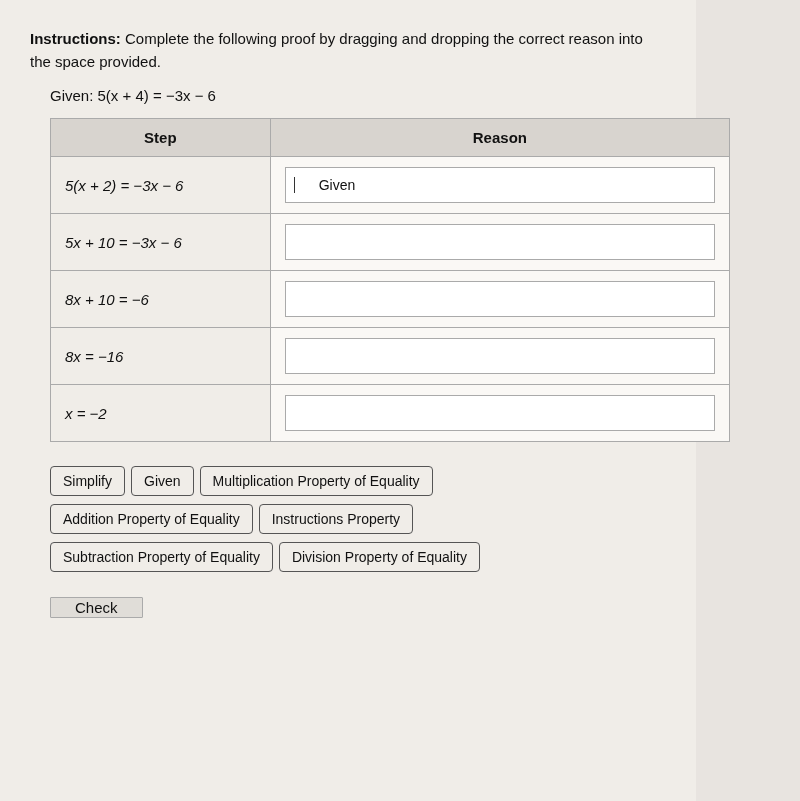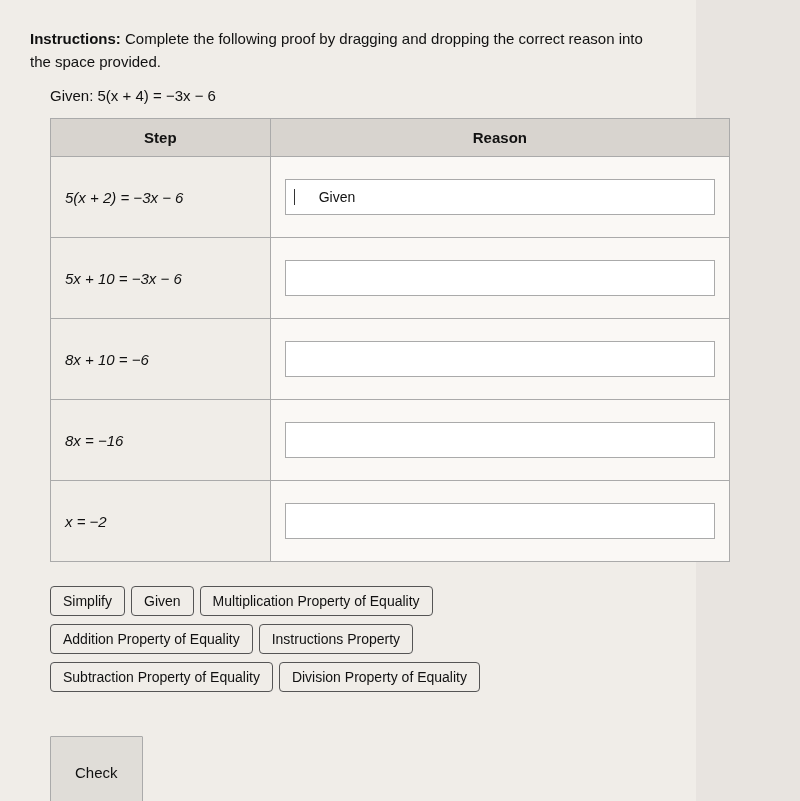--- a/index.html
+++ b/index.html
@@ -58,21 +58,21 @@
       border: 1.5px solid #aaa;
       padding: 10px 32px;
       text-align: center;
       font-weight: bold;
       font-size: 15px;
       color: #111;
     }
 
     .proof-table td {
       border: 1.5px solid #aaa;
-      padding: 22px 14px;
+      padding: 10px 14px;
       font-size: 15px;
       color: #111;
       vertical-align: middle;
     }
 
     .step-col {
       width: 220px;
       background-color: #f0ede8;
     }
 
@@ -135,22 +135,22 @@
       background-color: #f0ede8;
       font-size: 14px;
       color: #111;
       cursor: grab;
       white-space: nowrap;
       user-select: none;
     }
 
     .check-button {
       margin-left: 20px;
-      margin-top: 20px;
-      padding: 27px 24px;
+      margin-top: 1px;
+      padding: 1px 24px;
       background-color: #e0ddd8;
       border: 1.5px solid #aaa;
       border-radius: 1px;
       font-size: 15px;
       color: #111;
       cursor: pointer;
       font-family: Arial, sans-serif;
     }
 
     .math-text {

